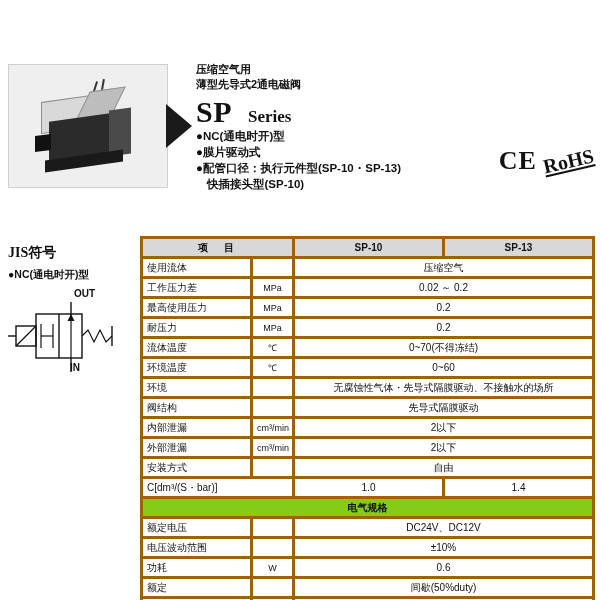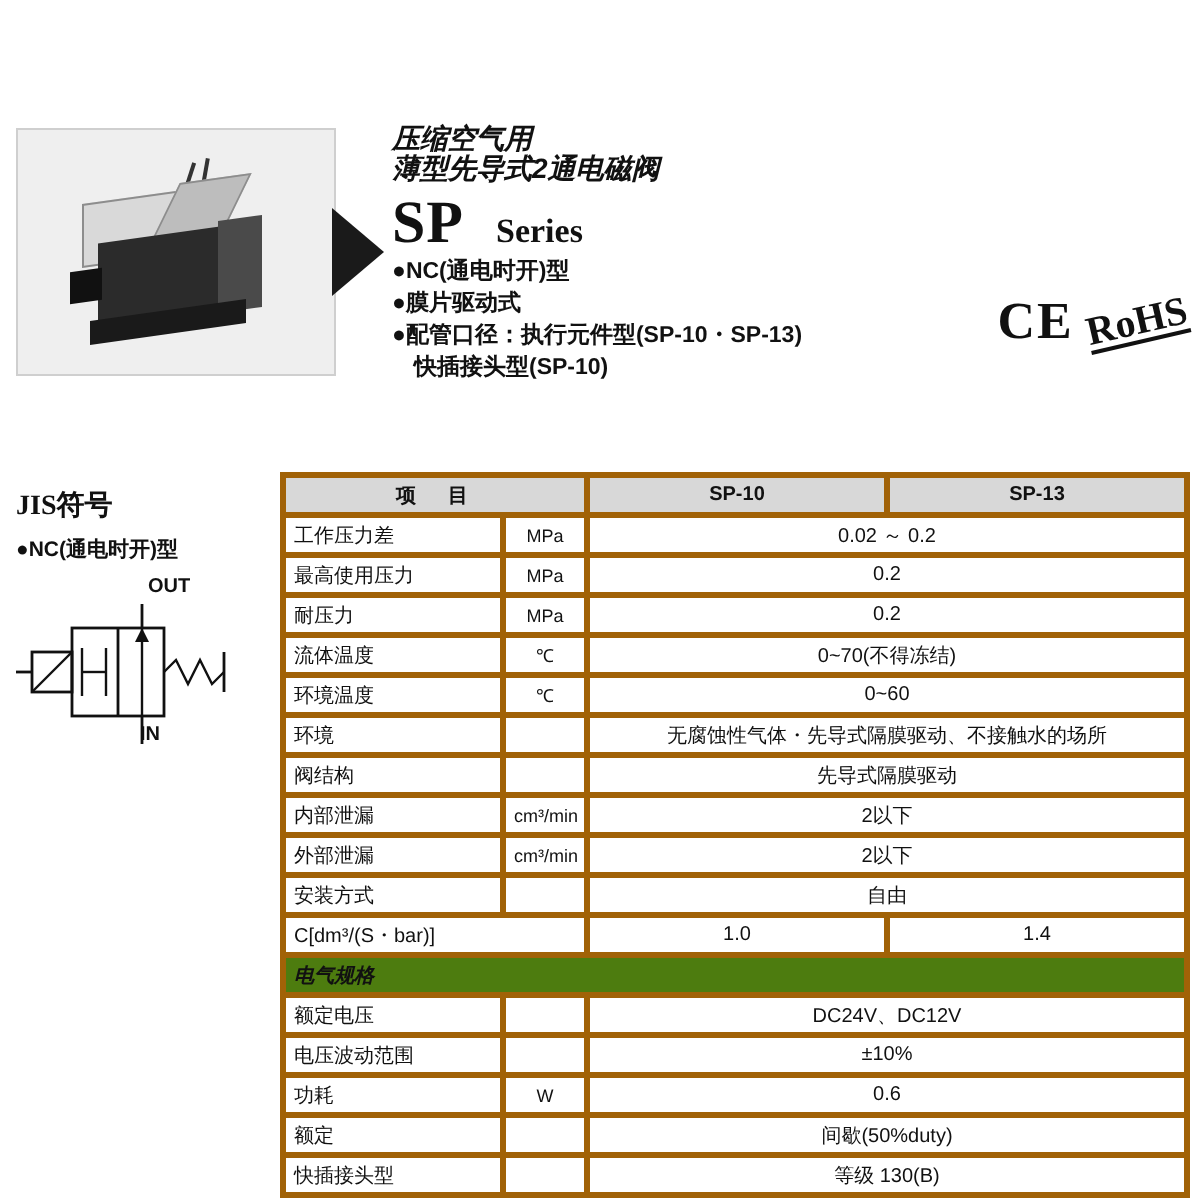--- a/index.html
+++ b/index.html
@@ -131,25 +131,24 @@
     border-left: 26px solid #1a1a1a;
   }
 
   .headline {
     position: absolute;
     left: 196px;
     top: 6px;
     width: 300px;
   }
   .headline .h-sub {
-    font-size: 14px;
+    font-size: 11px;
     line-height: 15px;
     font-weight: bold;
     color: #111;
-    font-style: italic;
   }
   .headline .series {
     margin-top: 3px;
     font-family: "Liberation Serif", serif;
   }
   .headline .series .sp {
     font-size: 30px;
     font-weight: bold;
     letter-spacing: 0.5px;
   }
@@ -277,24 +276,23 @@
   tr.head td {
     background: #d8d8d8;
     text-align: center;
     font-weight: bold;
   }
   tr.head td.lbl {
     text-align: center;
     letter-spacing: 3px;
   }
   tr.section td {
-    background: #4d7c0f;
-    font-weight: bold;
-    text-align: left;
-    font-style: italic;
+    background: #84cc16;
+    font-weight: bold;
+    text-align: center;
   }
 </style>
 </head>
 <body>
 
 <div class="page">
 
   <div class="top">
 
     <div class="product-photo">
@@ -376,20 +374,25 @@
         <col style="width:150px">
       </colgroup>
       <tbody>
         <tr class="head">
           <td class="lbl" colspan="2">项　目</td>
           <td>SP-10</td>
           <td>SP-13</td>
         </tr>
 
         <tr>
+          <td class="lbl">使用流体</td>
+          <td class="unit"></td>
+          <td class="v" colspan="2">压缩空气</td>
+        </tr>
+        <tr>
           <td class="lbl">工作压力差</td>
           <td class="unit">MPa</td>
           <td class="v" colspan="2">0.02 ～ 0.2</td>
         </tr>
         <tr>
           <td class="lbl">最高使用压力</td>
           <td class="unit">MPa</td>
           <td class="v" colspan="2">0.2</td>
         </tr>
         <tr>

